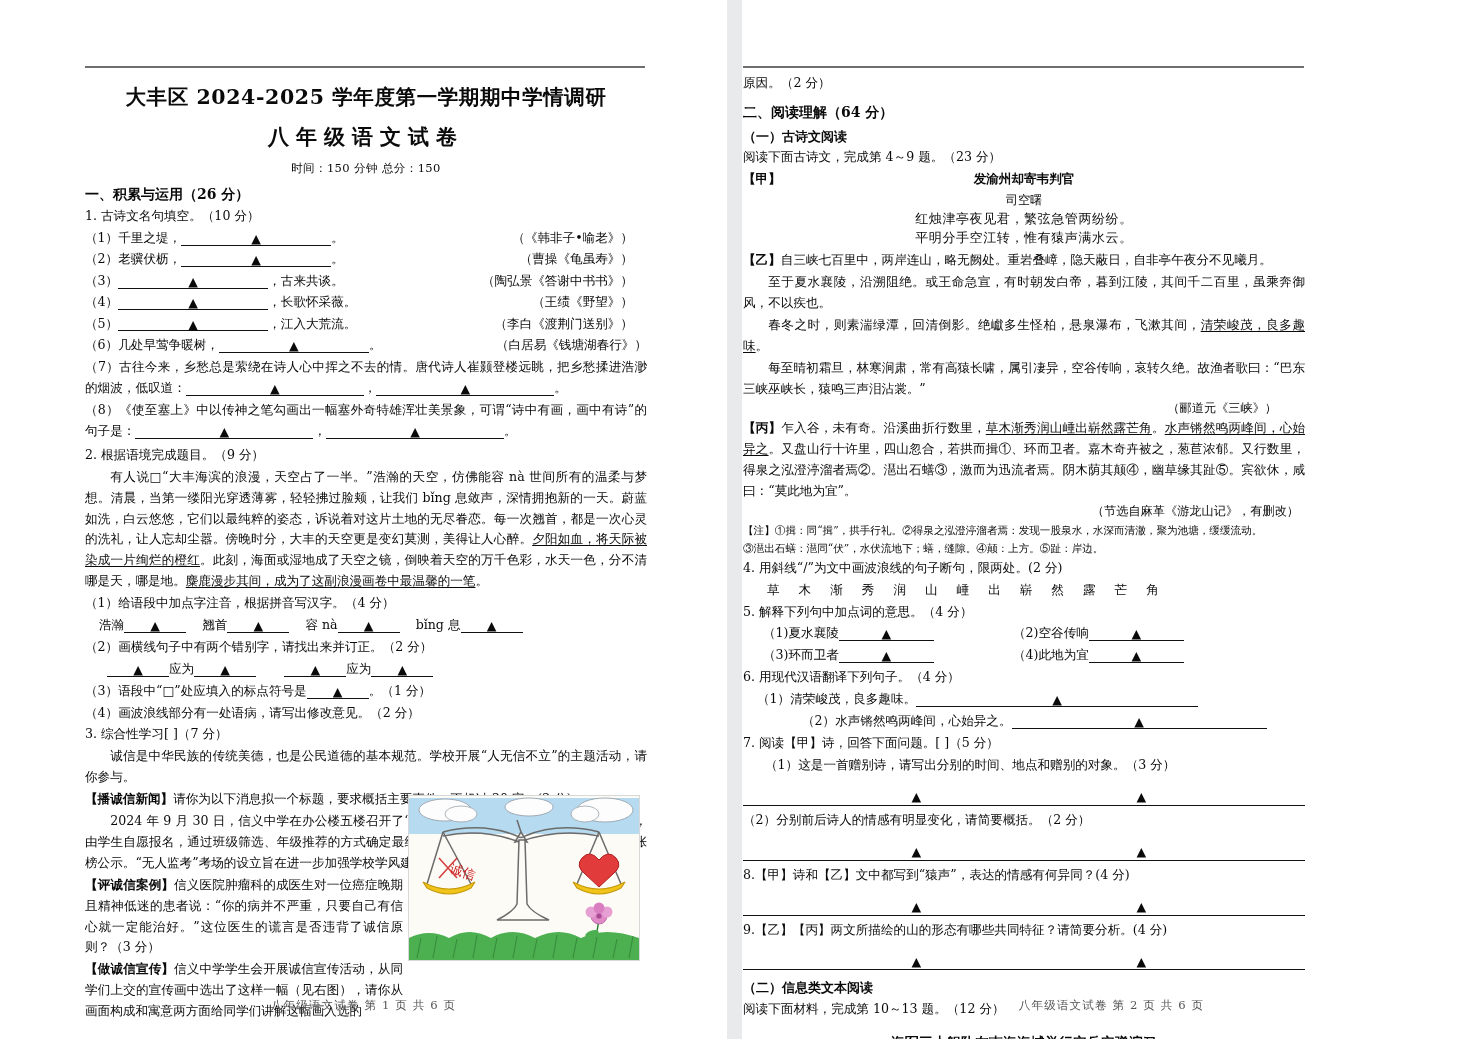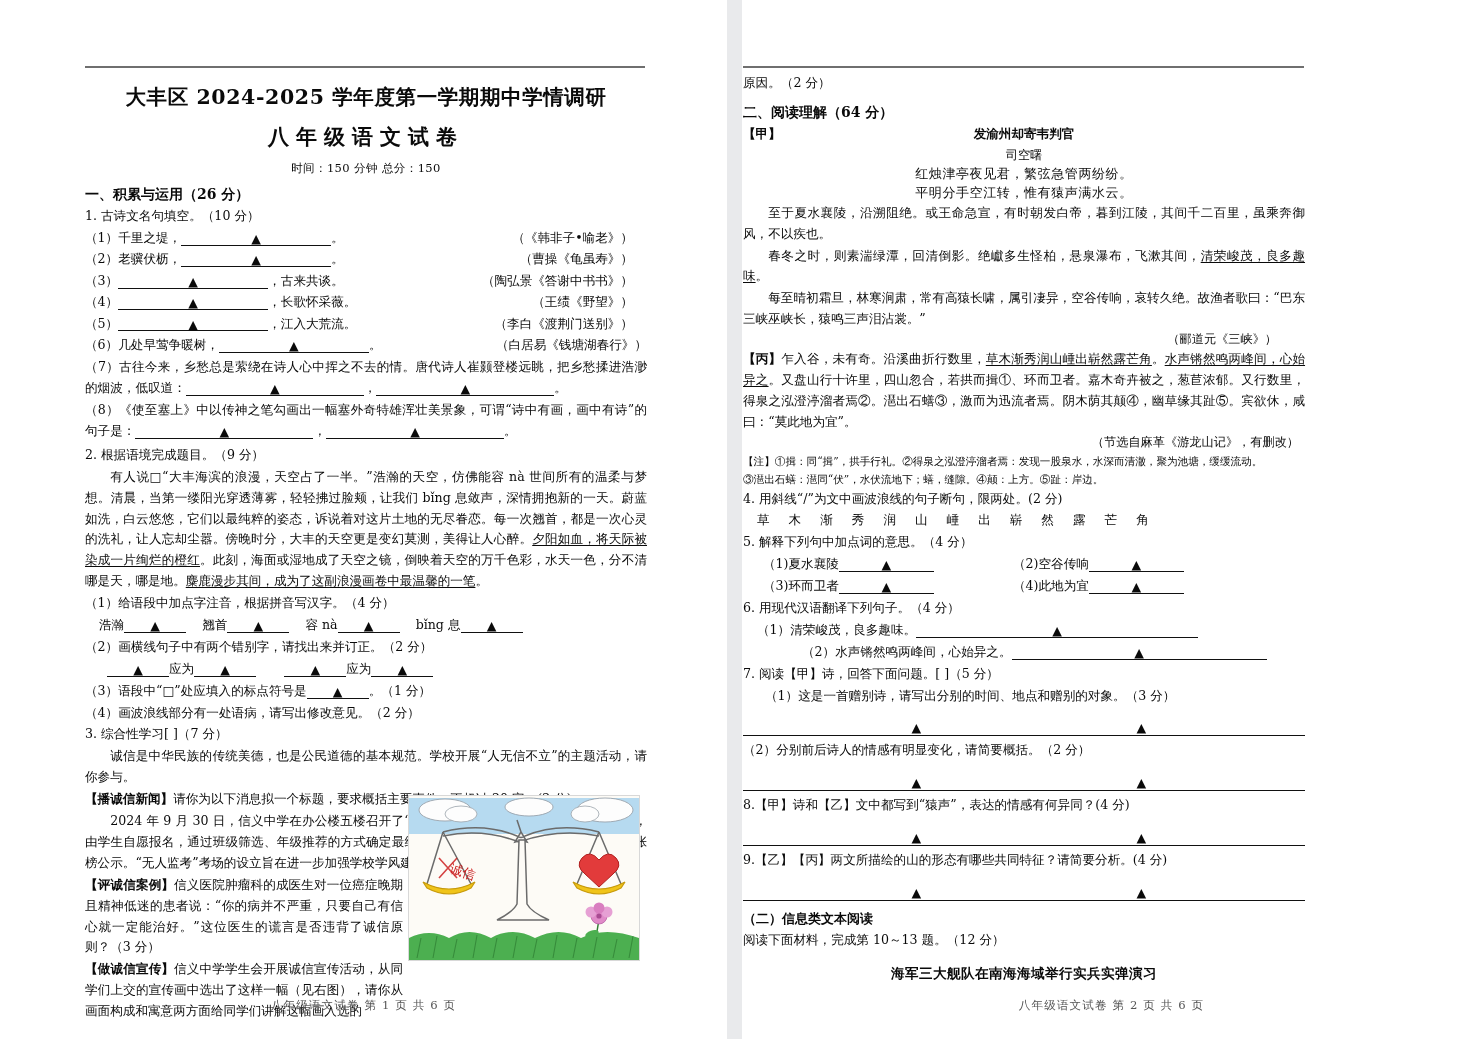--- a/index.html
+++ b/index.html
@@ -212,42 +212,45 @@
   </div>
 
   <div class="gap"></div>
 
   <div class="page page-right">
     <div class="toprule right-toprule" style="left:1px;"></div>
     <div class="col" style="left:1px;top:72px;width:562px;">
 
       <p class="t">原因。（2 分）</p>
       <div class="sec-h">二、阅读理解（64 分）</div>
+      <div class="sec-h2">（一）古诗文阅读</div>
+      <p class="t">阅读下面古诗文，完成第 4～9 题。（23 分）</p>
 
       <p class="t" style="position:relative;">
         <b>【甲】</b>
         <span style="position:absolute;left:0;right:0;text-align:center;font-weight:bold;">发渝州却寄韦判官</span>
       </p>
       <div class="poem-author">司空曙</div>
       <div class="poem-line">红烛津亭夜见君，繁弦急管两纷纷。</div>
       <div class="poem-line">平明分手空江转，惟有猿声满水云。</div>
 
+      <p class="t" style="margin-top:3px;"><b>【乙】</b><span>自三峡七百里中，两岸连山，略无阙处。重岩叠嶂，隐天蔽日，自非亭午夜分不见曦月。</span></p>
       <p class="t ind">至于夏水襄陵，沿溯阻绝。或王命急宣，有时朝发白帝，暮到江陵，其间千二百里，虽乘奔御风，不以疾也。</p>
       <p class="t ind"><span>春冬之时，则素湍绿潭，回清倒影。绝巘多生怪柏，悬泉瀑布，飞漱其间，</span><u class="w">清荣峻茂，良多趣味</u><span>。</span></p>
       <p class="t ind">每至晴初霜旦，林寒涧肃，常有高猿长啸，属引凄异，空谷传响，哀转久绝。故渔者歌曰：“巴东三峡巫峡长，猿鸣三声泪沾裳。”</p>
       <p class="attrib">（郦道元《三峡》）</p>
 
       <p class="t"><b>【丙】</b><span>乍入谷，未有奇。沿溪曲折行数里，</span><u class="w">草木渐秀润山崜出崭然露芒角</u><span>。</span><u class="w">水声锵然鸣两峰间，心始异之</u><span>。又盘山行十许里，四山忽合，若拱而揖①、环而卫者。嘉木奇卉被之，葱苣浓郁。又行数里，得泉之泓澄渟溜者焉②。潖出石蟮③，激而为迅流者焉。阴木荫其颠④，幽草缘其趾⑤。宾欲休，咸曰：“莫此地为宜”。</span></p>
       <p class="attrib far">（节选自麻革《游龙山记》，有删改）</p>
 
       <p class="notes">【注】①揖：同“揖”，拱手行礼。②得泉之泓澄渟溜者焉：发现一股泉水，水深而清澈，聚为池塘，缓缓流动。</p>
       <p class="notes">③潖出石蟮：潖同“伏”，水伏流地下；蟮，缝隙。④颠：上方。⑤趾：岸边。</p>
 
       <p class="t">4. 用斜线“/”为文中画波浪线的句子断句，限两处。(2 分)</p>
-      <p class="t spaced" style="padding-left:14px;">草 木 渐 秀 润 山 崜 出 崭 然 露 芒 角</p>
+      <p class="t spaced" style="padding-left:24px;">草 木 渐 秀 润 山 崜 出 崭 然 露 芒 角</p>
 
       <p class="t">5. 解释下列句中加点词的意思。（4 分）</p>
       <div class="qrow" style="padding-left:20px;">
         <span class="c1"><span>（1)夏水襄陵</span><span class="blank bk-md"><b>▲</b></span></span>
         <span class="c2"><span>（2)空谷传响</span><span class="blank bk-md"><b>▲</b></span></span>
       </div>
       <div class="qrow" style="padding-left:20px;">
         <span class="c1"><span>（3)环而卫者</span><span class="blank bk-md"><b>▲</b></span></span>
         <span class="c2"><span>（4)此地为宜</span><span class="blank bk-md"><b>▲</b></span></span>
       </div>

